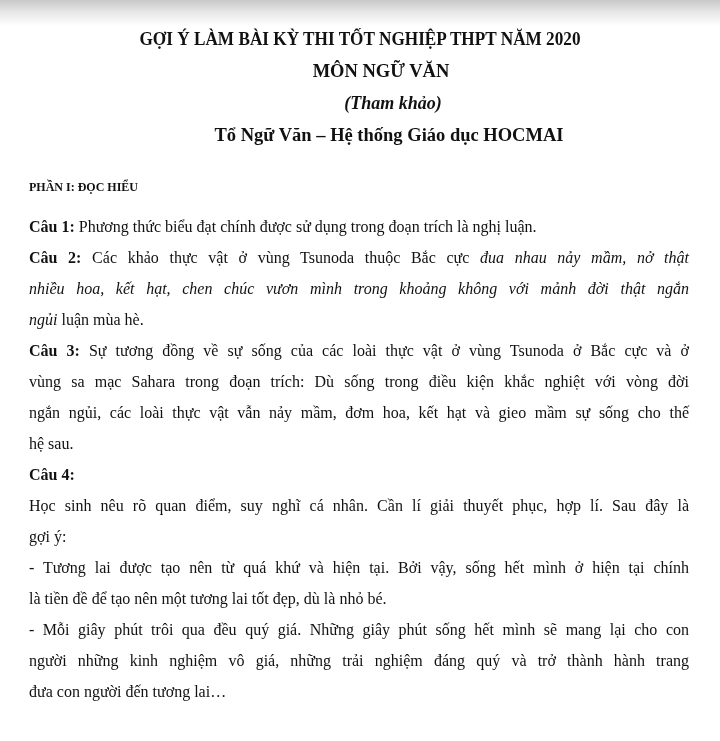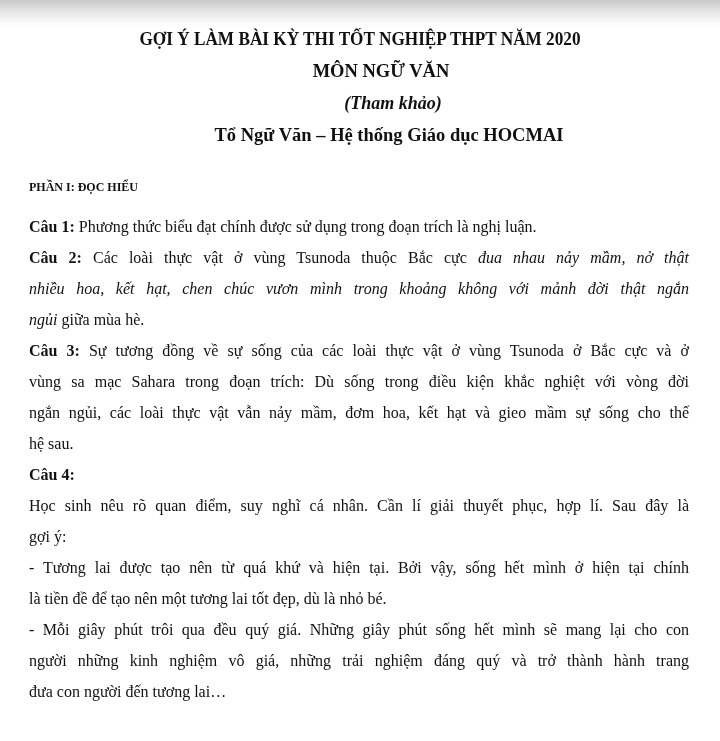--- a/index.html
+++ b/index.html
@@ -44,27 +44,27 @@
 
   <div class="sec-head">PHẦN I: ĐỌC HIỂU</div>
 
   <div class="body-text" style="top:211px;">
 
     <span class="line">
       <b>Câu 1:</b><span> Phương thức biểu đạt chính được sử dụng trong đoạn trích là nghị luận.</span>
     </span>
 
     <span class="jline">
-      <b>Câu 2:</b><span> Các loài thực vật ở vùng Tsunoda thuộc Bắc cực </span><i>đua nhau nảy mầm, nở thật</i>
+      <b>Câu 2:</b><span> Các khảo thực vật ở vùng Tsunoda thuộc Bắc cực </span><i>đua nhau nảy mầm, nở thật</i>
     </span>
     <span class="jline">
       <i>nhiều hoa, kết hạt, chen chúc vươn mình trong khoảng không với mảnh đời thật ngắn</i>
     </span>
     <span class="line">
-      <i>ngủi</i><span> giữa mùa hè.</span>
+      <i>ngủi</i><span> luận mùa hè.</span>
     </span>
 
     <span class="jline">
       <b>Câu 3:</b><span> Sự tương đồng về sự sống của các loài thực vật ở vùng Tsunoda ở Bắc cực và ở</span>
     </span>
     <span class="jline">vùng sa mạc Sahara trong đoạn trích: Dù sống trong điều kiện khắc nghiệt với vòng đời</span>
     <span class="jline">ngắn ngủi, các loài thực vật vẫn nảy mầm, đơm hoa, kết hạt và gieo mầm sự sống cho thế</span>
     <span class="line">hệ sau.</span>
 
     <span class="line">

